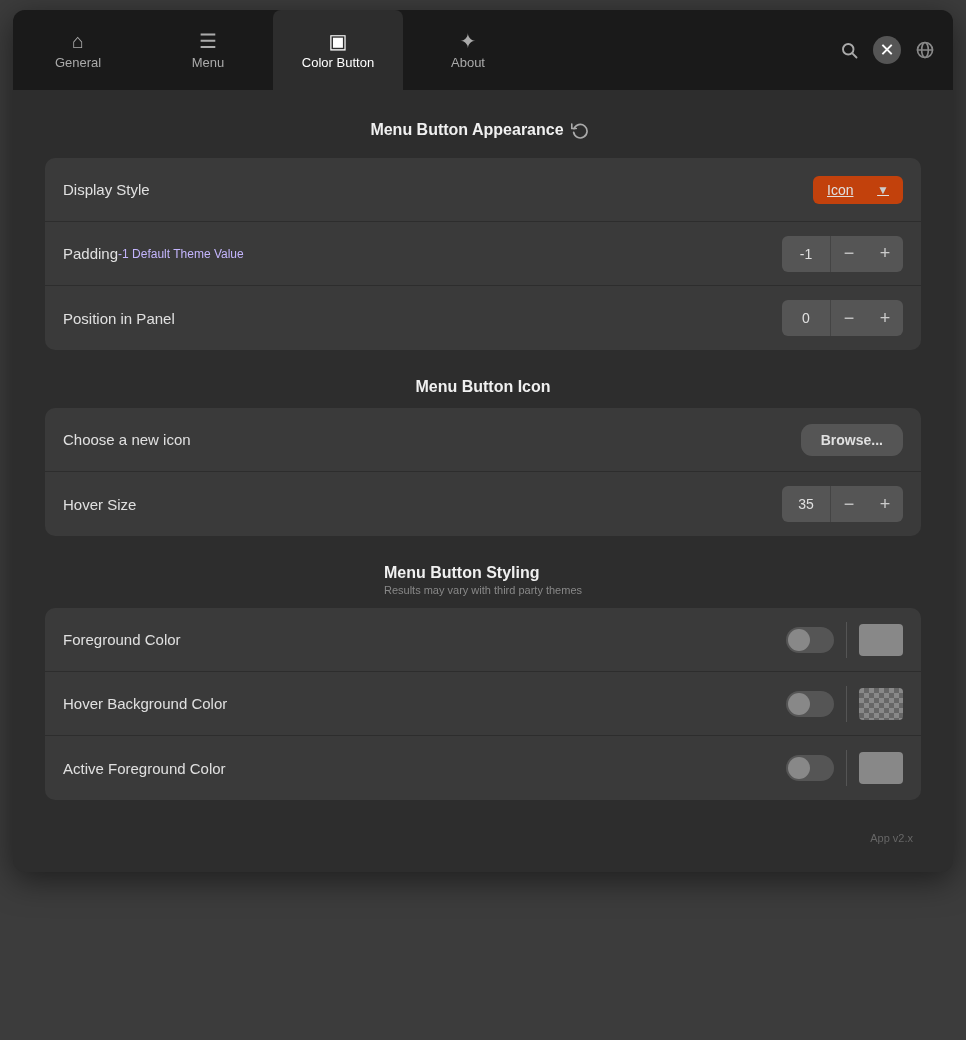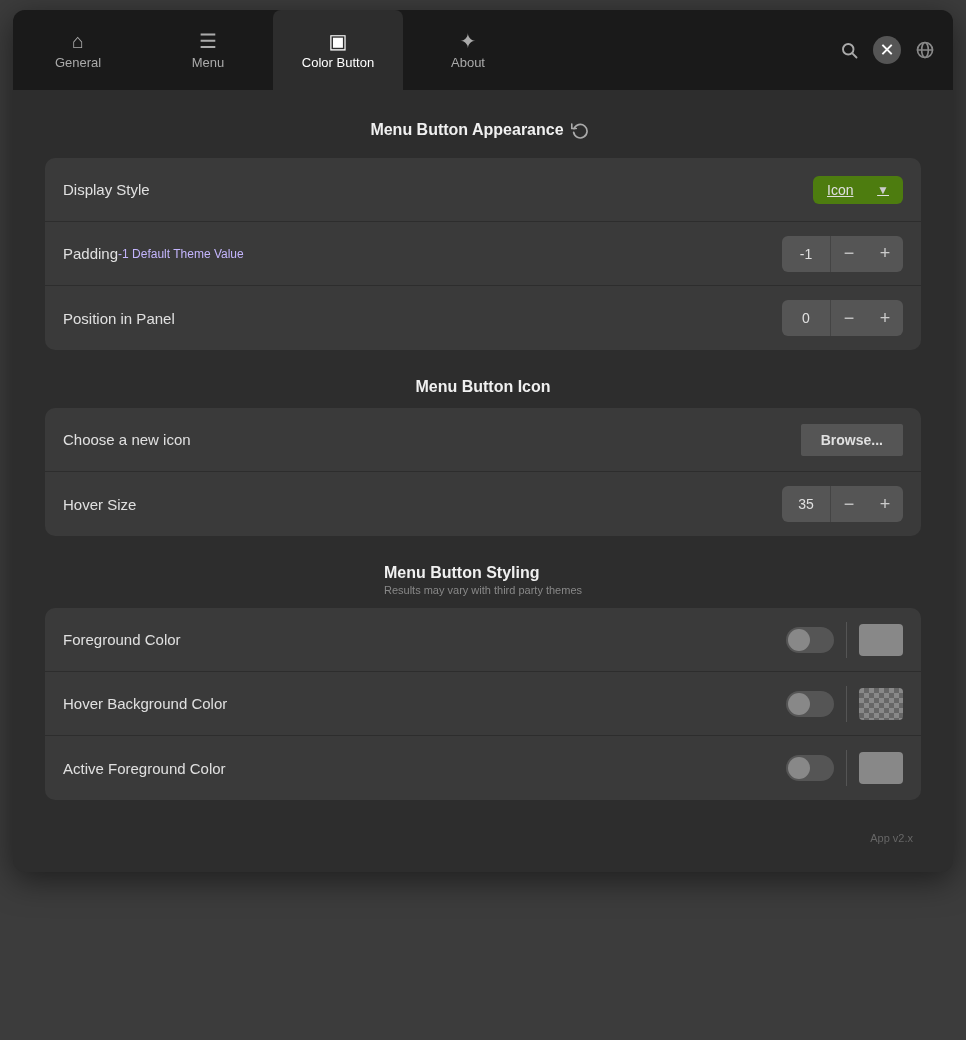--- a/index.html
+++ b/index.html
@@ -161,21 +161,21 @@
     }
     .row-label-group {
       display: flex;
       justify-content: space-between;
     }
     
     .dropdown {
       display: flex;
       align-items: center;
       gap: 8px;
-      background: #4d7c0f;
+      background: #c2410c;
       border: none;
       color: #e0e0e0;
       font-size: 14px;
       padding: 6px 14px;
       border-radius: 6px;
       cursor: pointer;
       min-width: 90px;
       justify-content: space-between;
       text-decoration: underline;
     }
@@ -218,21 +218,21 @@
       justify-content: center;
     }
     
     .browse-btn {
       background: #555;
       border: none;
       color: #e0e0e0;
       font-size: 14px;
       font-weight: 600;
       padding: 8px 20px;
-      border-radius: 2px;
+      border-radius: 11px;
       cursor: pointer;
     }
     
     .toggle-container {
       display: flex;
       align-items: center;
       gap: 12px;
     }
     .toggle {
       position: relative;

